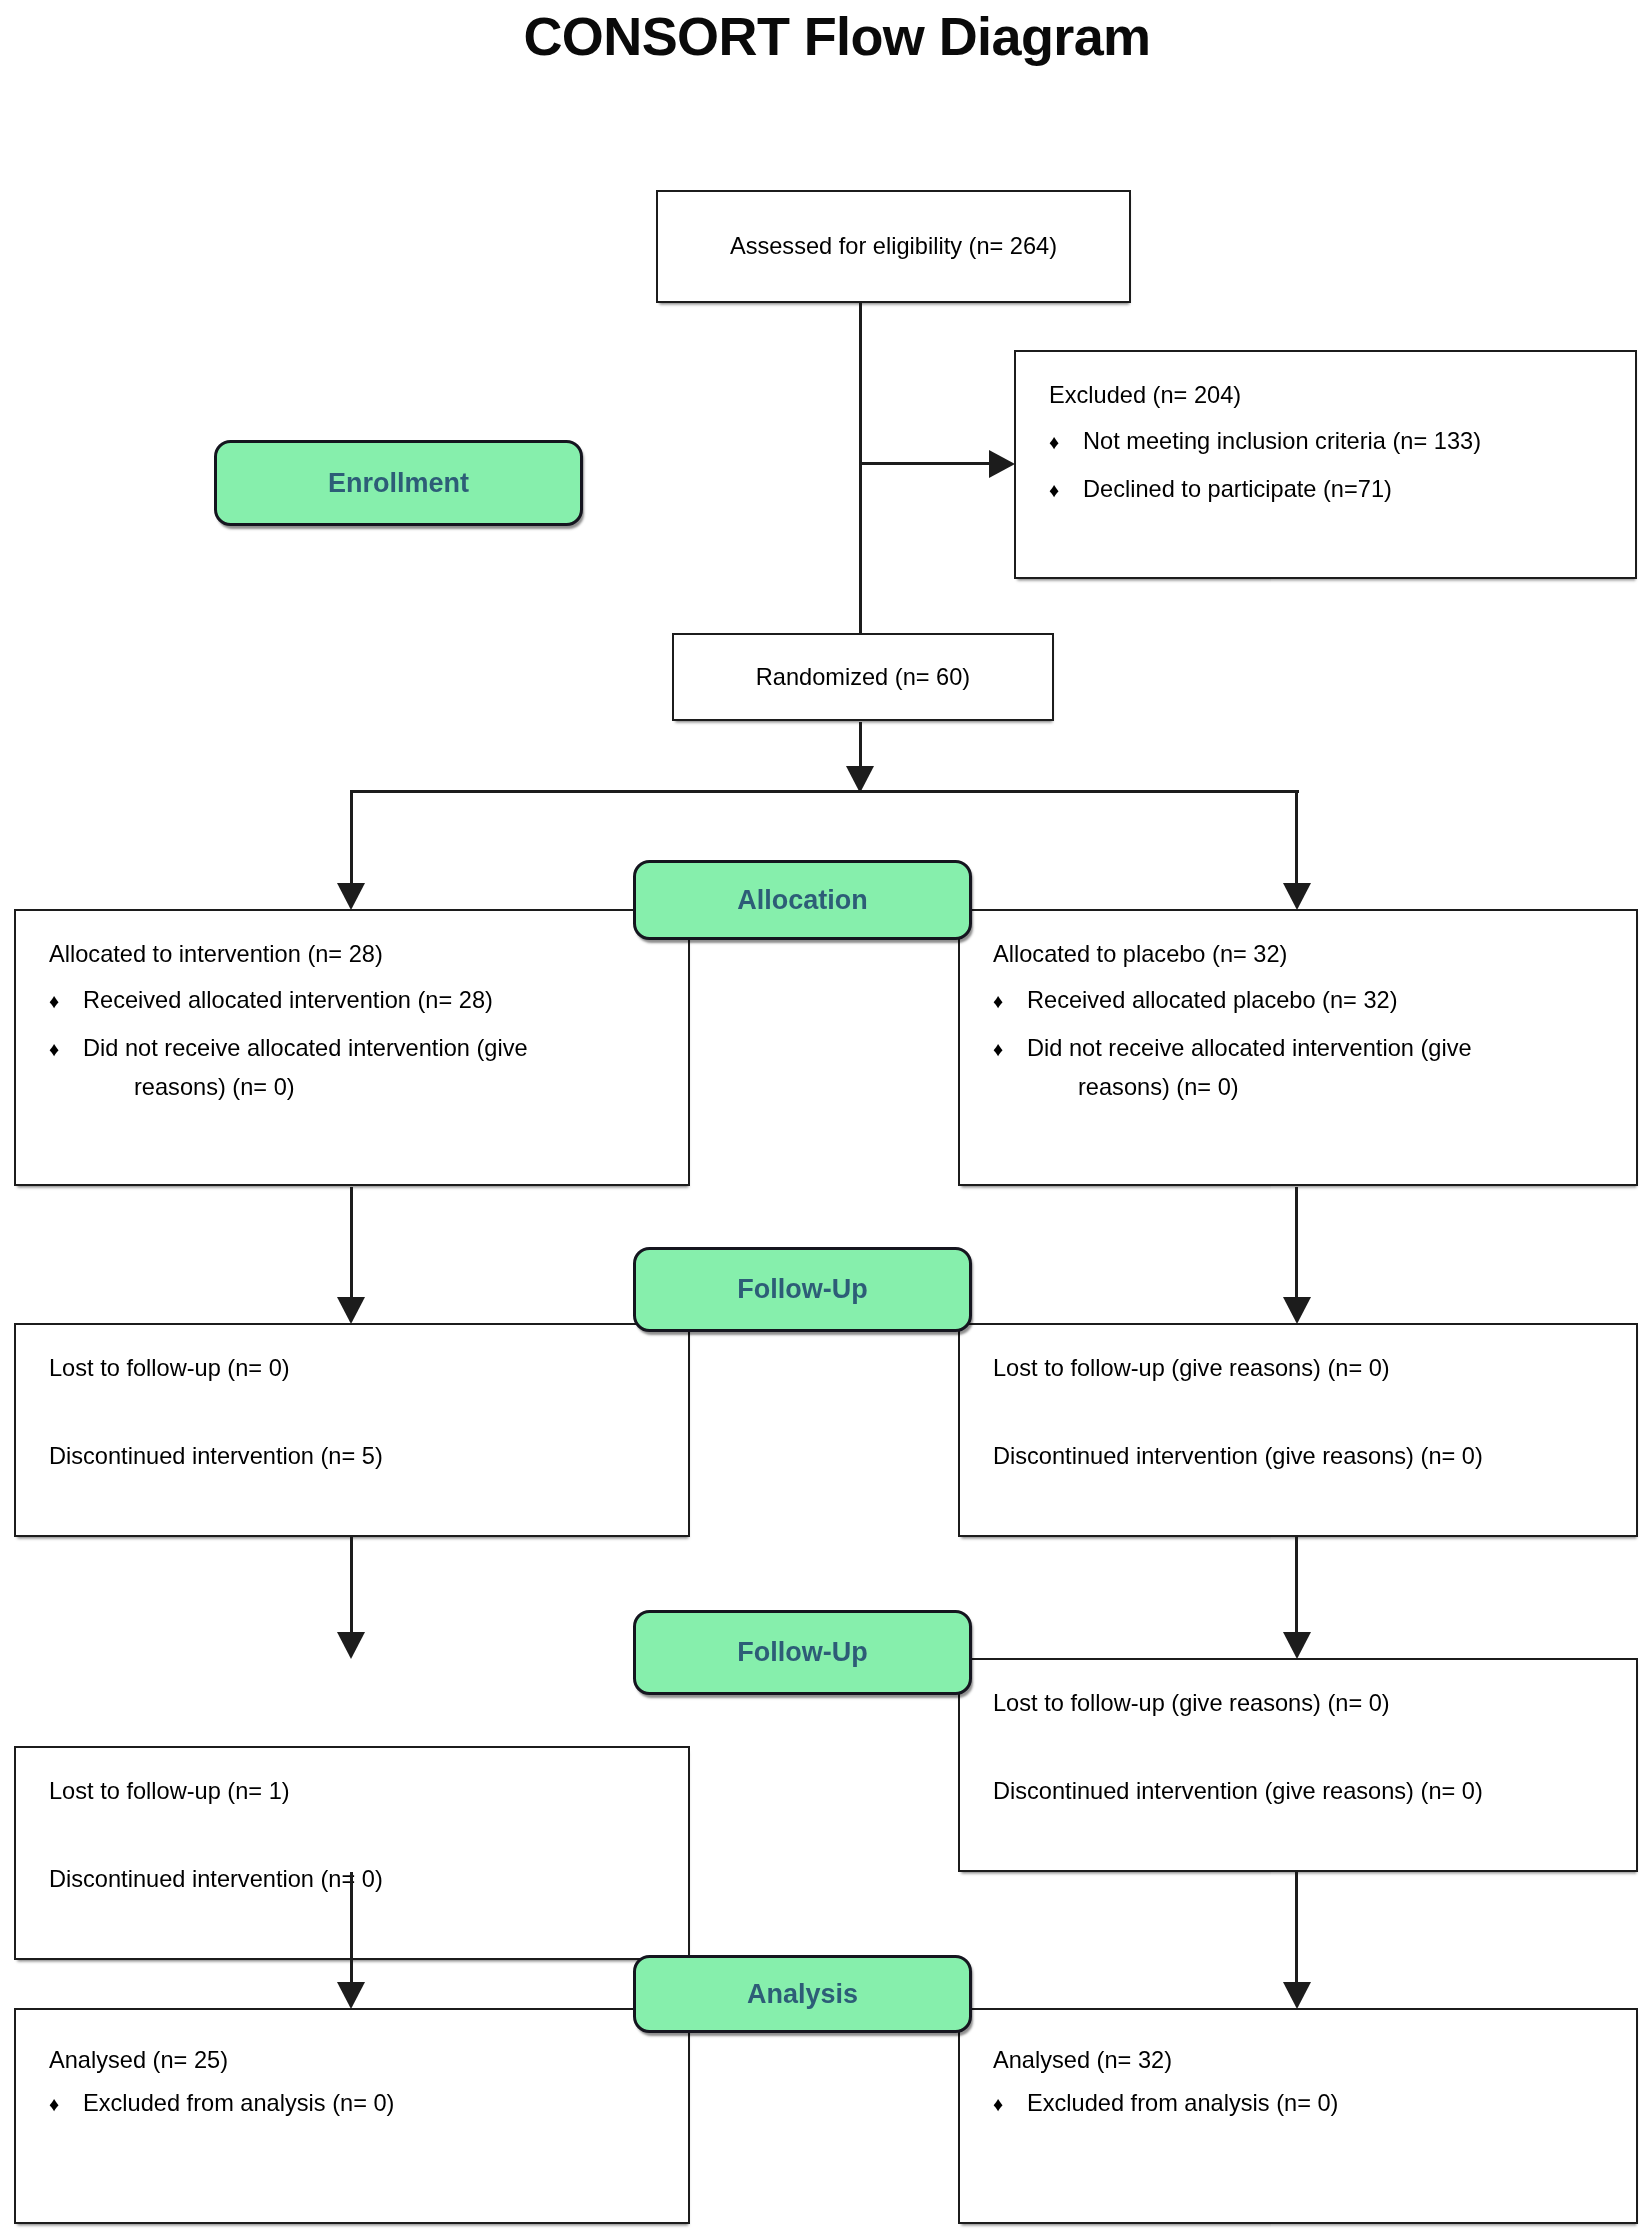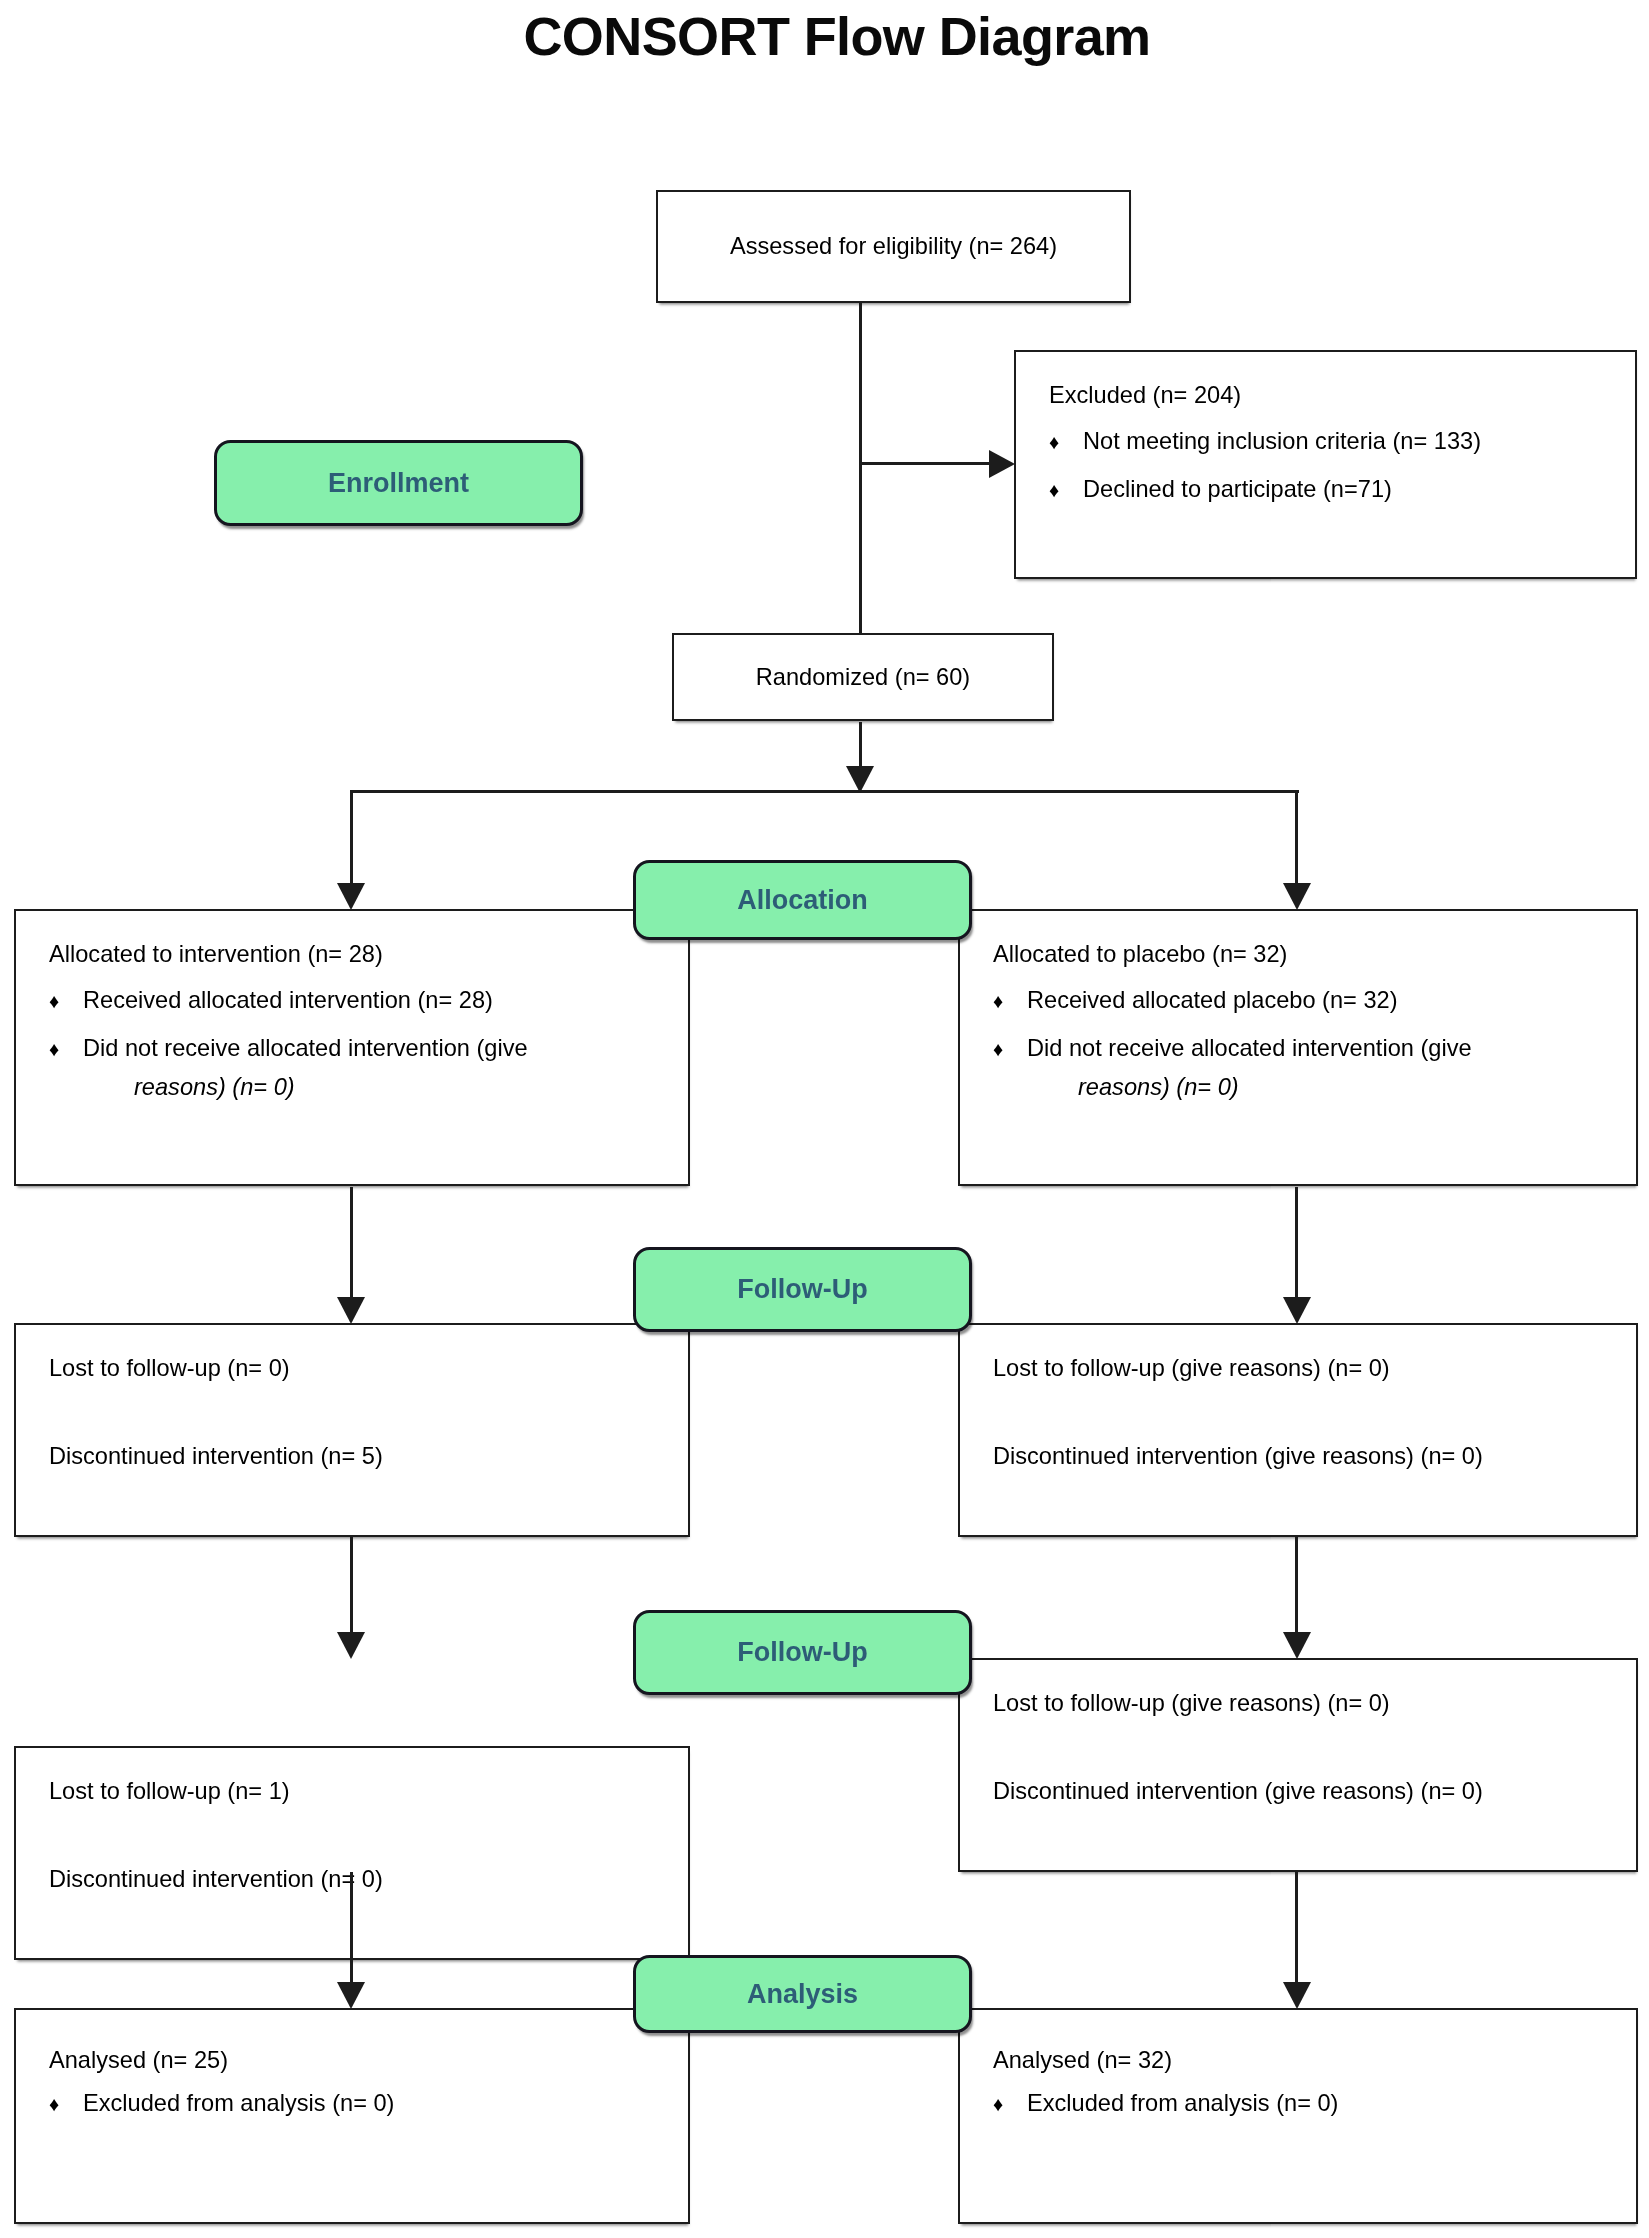--- a/index.html
+++ b/index.html
@@ -35,21 +35,21 @@
     box-sizing:border-box;
     display:flex; align-items:center; justify-content:center;
     font-size:27px; font-weight:700; color:#2d5d77;
     z-index:6;
     box-shadow:1.8px 3.5px 2.4px -1.2px rgba(0,0,0,0.45);
   }
   .pad { padding:28px 31px 0 33px; }
   .brow { display:flex; margin-top:15.3px; }
   .bdia { width:34px; flex:0 0 34px; font-size:20px; padding-top:1.2px; }
   .btxt { flex:1; }
-  .btxt .cont { display:block; padding-left:51px; margin-top:8.2px;font-style:italic; }
+  .btxt .cont { display:block; padding-left:51px; margin-top:8.2px; }
   .gap2 { margin-top:57px; }
   .vline, .hline { position:absolute; background:#1c1c1c; z-index:1; }
   .arrow-down {
     position:absolute; width:0; height:0; z-index:2;
     border-left:14px solid transparent;
     border-right:14px solid transparent;
     border-top:27px solid #1c1c1c;
   }
   .arrow-right {
     position:absolute; width:0; height:0; z-index:2;

